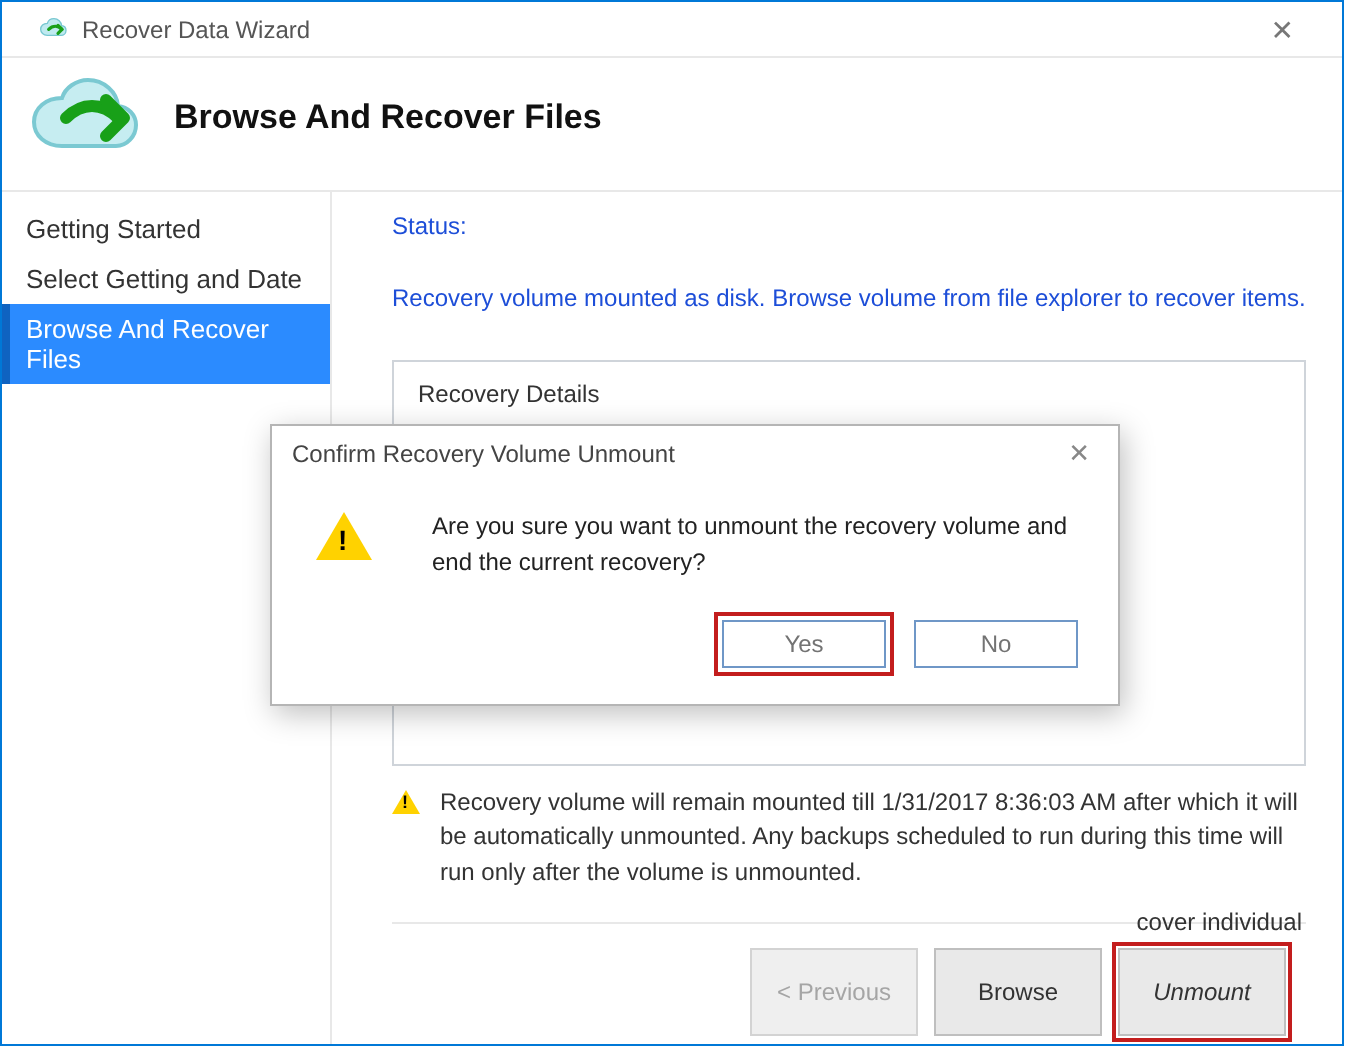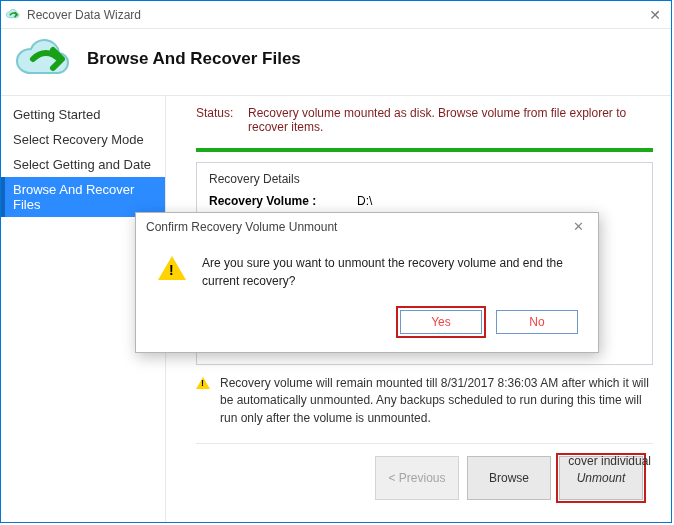--- a/index.html
+++ b/index.html
@@ -20,21 +20,21 @@
     margin: 0;
     display: flex;
     flex-direction: column;
     position: relative;
   }
   .titlebar {
     height: 28px;
     background: #fff;
     display: flex;
     align-items: center;
-    padding: 0 4px;
+    padding: 0 18px;
     border-bottom: 1px solid #e8e8e8;
   }
   .titlebar .cloud-icon { width:16px; height:16px; margin-right:6px; position:relative; }
   .titlebar .title { flex: 1; color:#555; font-size:12px; }
   .titlebar .close { color:#777; font-size:14px; padding:2px 6px; cursor:pointer; }
   .header {
     padding: 8px 18px 14px 12px;
     display:flex;
     align-items:center;
     border-bottom: 1px solid #e8e8e8;
@@ -60,21 +60,21 @@
     border-left-color:#0f63c1;
   }
   .main {
     flex:1;
     padding: 10px 18px 10px 30px;
     display:flex;
     flex-direction:column;
     position:relative;
     min-width:0;
   }
-  .status-line { display:flex; gap:10px; font-size:12px; color:#7f1d1d; margin-bottom:14px; }
+  .status-line { display:flex; gap:22px; font-size:12px; color:#1d4ed8; margin-bottom:14px;flex-direction:column; }
   .status-line .label { min-width:42px; }
   .progress {
     height: 17px;
     background: #1aaa1a;
     width: 100%;
     margin-bottom: 10px;
   }
   .group {
     border: 1px solid #cfd4da;
     padding: 9px 12px 12px 12px;
@@ -128,45 +128,45 @@
   }
   button.winbtn.hilite {
     outline: 2px solid #c31d1d;
     outline-offset: 1px;
     font-style: italic;
   }
   
   .dialog {
     position:absolute;
     left:134px; top:211px;
-    width: 464px;
+    width: 425px;
     background:#fff;
     border:1px solid #b5b5b5;
     box-shadow: 2px 4px 14px rgba(0,0,0,.25);
     z-index: 50;
   }
   .dialog .dlg-title { display:flex; align-items:center; padding:6px 10px; font-size:12px; color:#444; }
   .dialog .dlg-title .spacer { flex:1; }
   .dialog .dlg-title .x { color:#888; font-size:13px; cursor:pointer; padding:0 4px; }
-  .dialog .dlg-body { display:flex; gap:16px; padding: 14px 22px 6px 22px; font-size:12px; color:#222; line-height:1.5; }
+  .dialog .dlg-body { display:flex; gap:30px; padding: 14px 22px 6px 22px; font-size:12px; color:#222; line-height:1.5; }
   .dialog .dlg-body .tri-lg {
     width:0;height:0;border-left:14px solid transparent;border-right:14px solid transparent;border-bottom:24px solid #ffd200;
     position:relative;
     flex-shrink:0;
     margin-top:2px;
   }
   .dialog .dlg-body .tri-lg::after { content:"!"; position:absolute; left:-3px; top:4px; font-size:14px; font-weight:700; color:#000; }
   .dialog .dlg-foot { display:flex; justify-content:flex-end; gap:14px; padding: 14px 20px 18px 20px; }
   .dialog button.dlgbtn {
     width: 82px; height:24px;
     background:#fff;
     border:1px solid #6f97c7;
     font-size:12px;
     font-family:inherit;
-    color:#ef4444;
+    color:#737373;
     cursor:pointer;
   }
   .dialog button.dlgbtn.sel {
     outline: 2px solid #c31d1d;
     outline-offset: 2px;
   }
   
   .cloud-shape {
     position:absolute; inset:0;
   }
@@ -201,21 +201,20 @@
             <path d="M40 13l9 9-9 9" fill="none" stroke="#18a018" stroke-width="6" stroke-linecap="round" stroke-linejoin="round"></path>
           </svg>
       </span>
     </span>
     <div class="heading">Browse And Recover Files</div>
   </div>
 
   <div class="bodyrow">
     <div class="sidebar">
       <div class="item"><span>Getting Started</span></div>
-      <div class="item"><span>Select Recovery Mode</span></div>
       <div class="item"><span>Select Getting and Date</span></div>
       <div class="item active"><span>Browse And Recover Files</span></div>
     </div>
 
     <div class="main">
       <div class="status-line">
         <span class="label">Status:</span>
         <span>Recovery volume mounted as disk. Browse volume from file explorer to recover items.</span>
       </div>
 
@@ -227,21 +226,21 @@
           <span class="lk">Recovery Volume :</span>
           <span>D:\</span>
         </div>
         <div style="height:140px"></div>
       </div>
 
       <span class="endtext">cover individual</span>
 
       <div class="warn-block">
         <span class="tri"></span>
-        <span>Recovery volume will remain mounted till 8/31/2017 8:36:03 AM after which it will be automatically unmounted. Any backups scheduled to run during this time will run only after the volume is unmounted.</span>
+        <span>Recovery volume will remain mounted till 1/31/2017 8:36:03 AM after which it will be automatically unmounted. Any backups scheduled to run during this time will run only after the volume is unmounted.</span>
       </div>
 
       <div style="flex:1"></div>
 
       <div class="footer">
         <button class="winbtn" disabled="">&lt; Previous</button>
         <button class="winbtn">Browse</button>
         <button class="winbtn hilite">Unmount</button>
       </div>
     </div>

